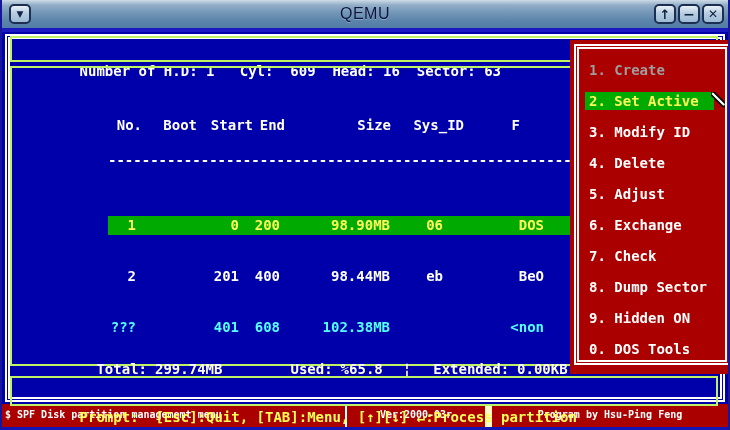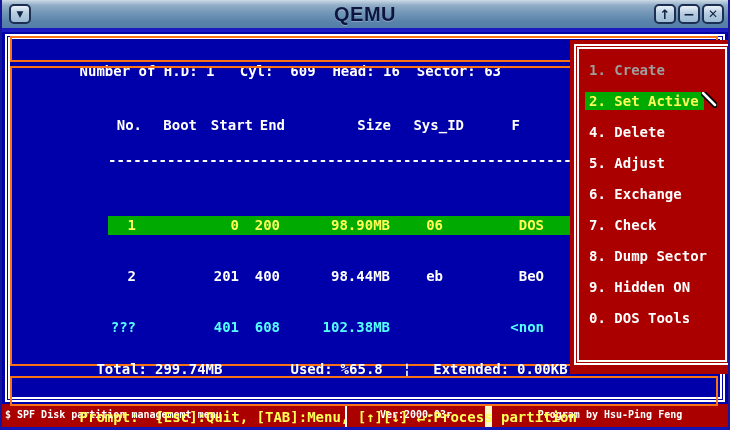--- a/index.html
+++ b/index.html
@@ -10,22 +10,22 @@
     background: #0000AA; overflow: hidden;
     font-family: "DejaVu Sans Mono", monospace; font-weight: bold;
   }
   
   .titlebar {
     height: 28px; width: 100%; position: relative;
     background: linear-gradient(180deg, #cddbe7 0%, #93aec8 18%, #7397b7 45%, #5b84ab 75%, #527da6 100%);
     display: flex; align-items: center; justify-content: center;
   }
   .tb-title {
-    font-family: "Liberation Sans", sans-serif; font-weight: bold;
-    font-size: 20px; color: #0d1440; letter-spacing: 0.5px;
+    font-family: "Liberation Sans", sans-serif; font-weight: normal;
+    font-size: 16px; color: #0d1440; letter-spacing: 0.5px;
     text-shadow: 0 1px 0 rgba(255,255,255,0.25);
     text-align: center;
   }
   .tb-btn {
     position: absolute; top: 4px; width: 22px; height: 20px;
     border: 2px solid #1c2f52; border-radius: 5px;
     background: linear-gradient(180deg, #eaf1f7 0%, #b7cde0 45%, #9dbbd6 100%);
     color: #0f2342; display: flex; align-items: center; justify-content: center;
     font-family: "DejaVu Sans", sans-serif; font-weight: bold; cursor: default;
   }
@@ -36,21 +36,21 @@
   .tb-strip { height: 4px; background: #1a1ac0; }
   
   .screen {
     position: relative; width: 726px; height: 372px;
     background: #0000AA; color: #fff; font-size: 14px;
   }
   .frame-outer {
     position: absolute; top: 2px; bottom: 2px; left: 3px; right: 3px;
     border: 5px double #fff; pointer-events: none;
   }
-  .box { position: absolute; left: 8px; right: 10px; border: 2px solid #f97316; white-space: pre; }
+  .box { position: absolute; left: 8px; right: 10px; border: 2px solid #bef264; white-space: pre; }
   .header-box { top: 4px; height: 26px; line-height: 22px; padding-left: 17px; }
   .main-box   { top: 34px; height: 300px; }
   .prompt-box { top: 344px; height: 30px; line-height: 26px; padding-left: 17px; color: #FFFF55; }
   
   .thead { display: flex; margin-top: 3px; height: 20px; line-height: 20px; white-space: pre; }
   .thead .c { text-align: right; flex: none; margin-top: 12px; }
   .c-no { width: 130px; } .c-boot { width: 55px; } .c-start { width: 56px; }
   .c-end { width: 32px; } .c-size { width: 106px; } .c-sysid { width: 73px; } .c-f { width: 56px; }
   .dashes { height: 13px; line-height: 10px; padding-left: 96px; overflow: hidden; white-space: pre; }
   .trow { display: flex; padding-left: 96px; height: 19px; line-height: 19px; white-space: pre; }
@@ -71,21 +71,21 @@
   .totals .val { margin-left: 8px; }
   
   .menu {
     position: absolute; left: 568px; top: 8px; width: 164px; height: 334px;
     background: #AA0000; padding: 4px 4px 9px 4px; z-index: 10;
   }
   .menu-frame { border: 5px double #fff; height: 100%; padding: 5px 0 0 10px; }
   .menu-item { height: 31px; display: flex; align-items: center; white-space: pre; color: #fff; }
   .menu-item.disabled { color: #9e9e9e; }
   .menu-item.selected .mi-label {
-    background: #00AA00; color: #FFFF55; padding: 1px 5px 1px 4px; margin-left: -4px;
+    background: #00AA00; color: #FFFF55; padding: 1px 15px 1px 4px; margin-left: -4px;
   }
   .cursor-icon { margin-left: -3px; margin-top: -2px; }
   
   .statusbar {
     height: 23px; display: flex; background: #AA0000; color: #fff;
     font-size: 10px; line-height: 21px; white-space: pre;
   }
   .sb-seg { flex: none; }
   .sb-prog { width: 343px; padding-left: 3px; }
   .sb-ver { width: 140px; text-align: center; border-left: 2px solid #fff; }
@@ -182,20 +182,23 @@
           <span class="mi-label">1. Create</span>
         </div>
         <div class="menu-item selected">
           <span class="mi-label">2. Set Active</span>
           <svg class="cursor-icon" width="16" height="16" viewBox="0 0 16 16">
             <path d="M2,1 L14,13" stroke="#000000" stroke-width="6" stroke-linecap="round"></path>
             <path d="M2,1 L14,13" stroke="#ffffff" stroke-width="2.5" stroke-linecap="round"></path>
           </svg>
         </div>
         <div class="menu-item">
+          <span class="mi-label">3. Modify ID</span>
+        </div>
+        <div class="menu-item">
           <span class="mi-label">4. Delete</span>
         </div>
         <div class="menu-item">
           <span class="mi-label">5. Adjust</span>
         </div>
         <div class="menu-item">
           <span class="mi-label">6. Exchange</span>
         </div>
         <div class="menu-item">
           <span class="mi-label">7. Check</span>

